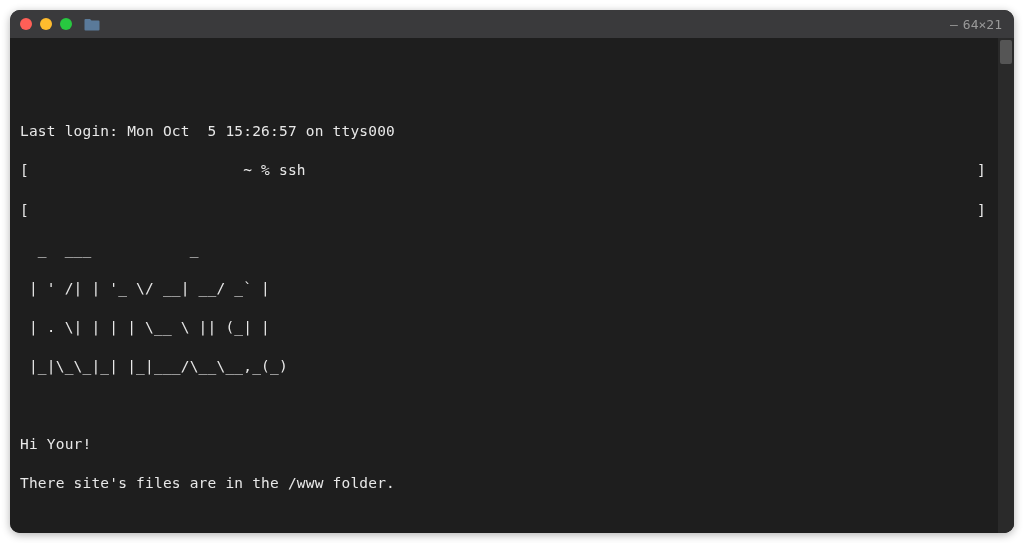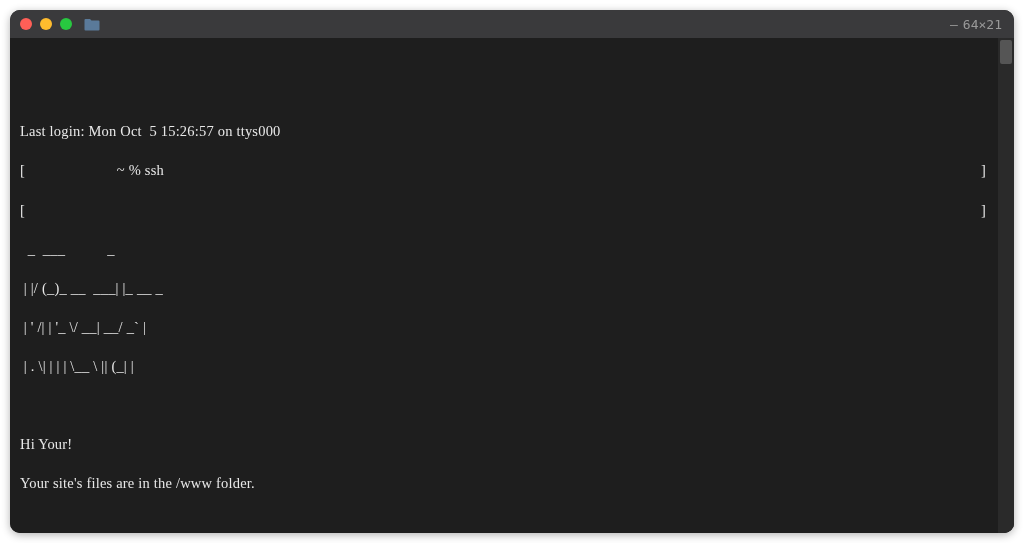--- a/index.html
+++ b/index.html
@@ -100,21 +100,20 @@
       height: 24px;
       background: #555;
       border-radius: 2px;
     }
     .terminal-content {
       position: relative;
       z-index: 1;
     }
     .line {
       min-height: 1.35em;
-      font-family: Liberation Serif, serif;
     }
     .cmd-left {
       display: inline;
       margin-top: 15px;
     }
     .cmd-right {
       float: right;
       padding-right: 18px;
     }
   </style>
@@ -140,26 +139,26 @@
   </div>
   <div class="terminal-body">
     <div class="scrollbar-track">
       <div class="scrollbar-thumb"></div>
     </div>
     <div class="terminal-content">
 <div class="line">Last login: Mon Oct  5 15:26:57 on ttys000</div>
 <div class="line"><span class="cmd-left">[                        ~ % ssh </span><span class="cmd-right">]</span></div>
 <div class="line"><span class="cmd-left">[</span><span class="cmd-right">]</span></div>
 <div class="line">  _  ___           _        </div>
-<div class="line"> | |/ (_)_ __  ___| |_ __ _ </div>
 <div class="line"> | ' /| | '_ \/ __| __/ _` |</div>
 <div class="line"> | . \| | | | \__ \ || (_| |</div>
+<div class="line"> |_|\_\_|_| |_|___/\__\__,_(_)</div>
 <div class="line"></div>
 <div class="line">Hi Your!</div>
-<div class="line">Your site's files are in the /www folder.</div>
+<div class="line">There site's files are in the /www folder.</div>
 
 
 
 
 
 
     </div>
   </div>
 </div>
 

